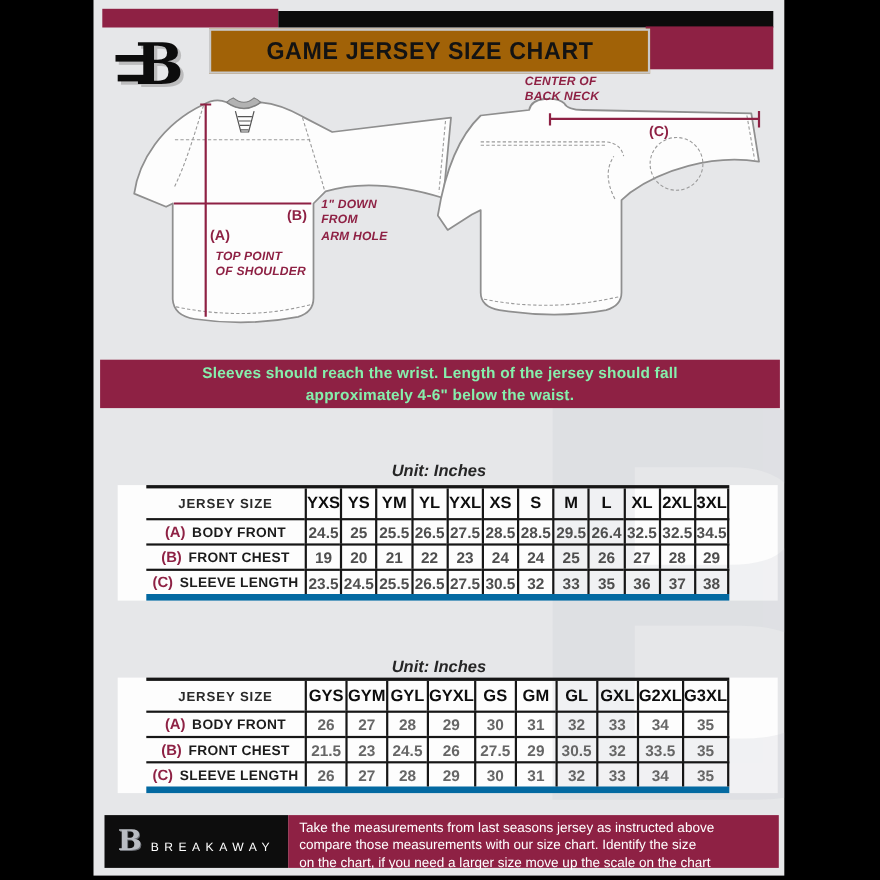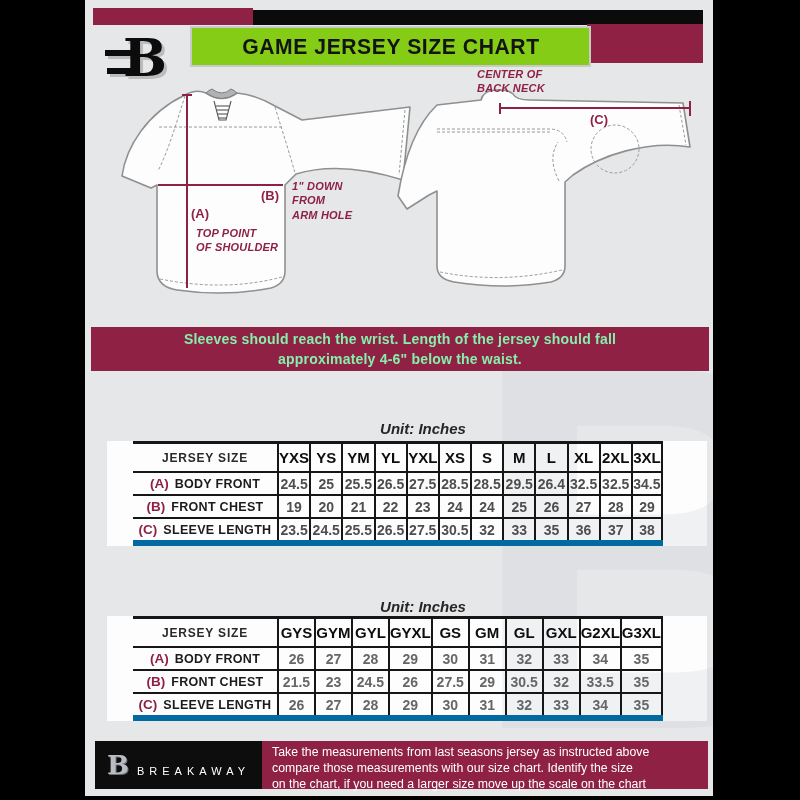--- a/index.html
+++ b/index.html
@@ -9,42 +9,42 @@
   .abs{position:absolute;}
 
   
   .watermark{position:absolute;right:-130px;top:340px;font-size:520px;line-height:.8;
              font-weight:bold;color:#c6cad1;opacity:.22;z-index:1;user-select:none;}
 
   
   .topbar-maroon{left:8px;top:8px;width:160px;height:17px;background:#8e2144;}
   .topbar-black{left:168px;top:10px;width:450px;height:15px;background:#0b0b0b;}
   .title-maroon{left:502px;top:24px;width:116px;height:39px;background:#8e2144;}
-  .title-box{left:105px;top:26px;width:397px;height:37px;background:#84cc16;border:2px solid #c9c9c9;
+  .title-box{left:105px;top:26px;width:397px;height:37px;background:#a16207;border:2px solid #c9c9c9;
              display:flex;align-items:center;justify-content:center;z-index:2;}
   .title-box span{font-weight:bold;font-size:22px;letter-spacing:.6px;color:#131313;transform:scaleX(.96);}
   .logo-box{left:12px;top:24px;width:88px;height:72px;z-index:2;}
 
   
   .diagram{left:0;top:63px;width:736px;height:262px;z-index:2;}
   .diag-label{position:absolute;color:#8e2144;font-weight:bold;font-size:13px;}
   .diag-note{position:absolute;color:#8e2144;font-weight:bold;font-style:italic;font-size:11px;
              line-height:1.3;white-space:pre-line;letter-spacing:.2px;}
 
   
   .notice{left:6px;top:327px;width:618px;height:44px;background:#8e2144;display:flex;align-items:center;
           justify-content:center;z-index:2;}
   .notice div{color:#86efac;font-size:14px;font-weight:700;line-height:1.45;text-align:center;white-space:pre-line;letter-spacing:.2px;}
 
   
   .sec-title{width:317px;height:35px;background:#0d0d0d;border-radius:9px;display:flex;align-items:center;
              justify-content:center;z-index:2;}
   .sec-title span{color:#fff;font-weight:bold;font-size:22px;letter-spacing:1.5px;white-space:nowrap;
                   transform:scaleX(.8);display:inline-block;}
-  .unit{width:628px;text-align:center;font-style:italic;font-weight:bold;font-size:15px;color:#262626;z-index:2;padding-left:24px;}
+  .unit{width:628px;text-align:center;font-style:italic;font-weight:bold;font-size:15px;color:#262626;z-index:2;}
 
   
   .white-strip{background:#fdfdfd;z-index:0;}
   .grid{display:grid;border-top:3px solid #161616;border-bottom:6px solid #0369a1;box-sizing:border-box;z-index:2;}
   .cell{display:flex;align-items:center;justify-content:center;box-sizing:border-box;}
   .cell.sizeh{border-left:2px solid #161616;font-weight:bold;font-size:15px;color:#0d0d0d;}
   .cell.last{border-right:2px solid #161616;}
   .cell.val{border-left:2px solid #161616;font-size:14px;font-weight:600;color:#4e4e4e;}
   .goalie .cell.val{color:#666;}
   .cell.bt{border-top:2.5px solid #161616;}

